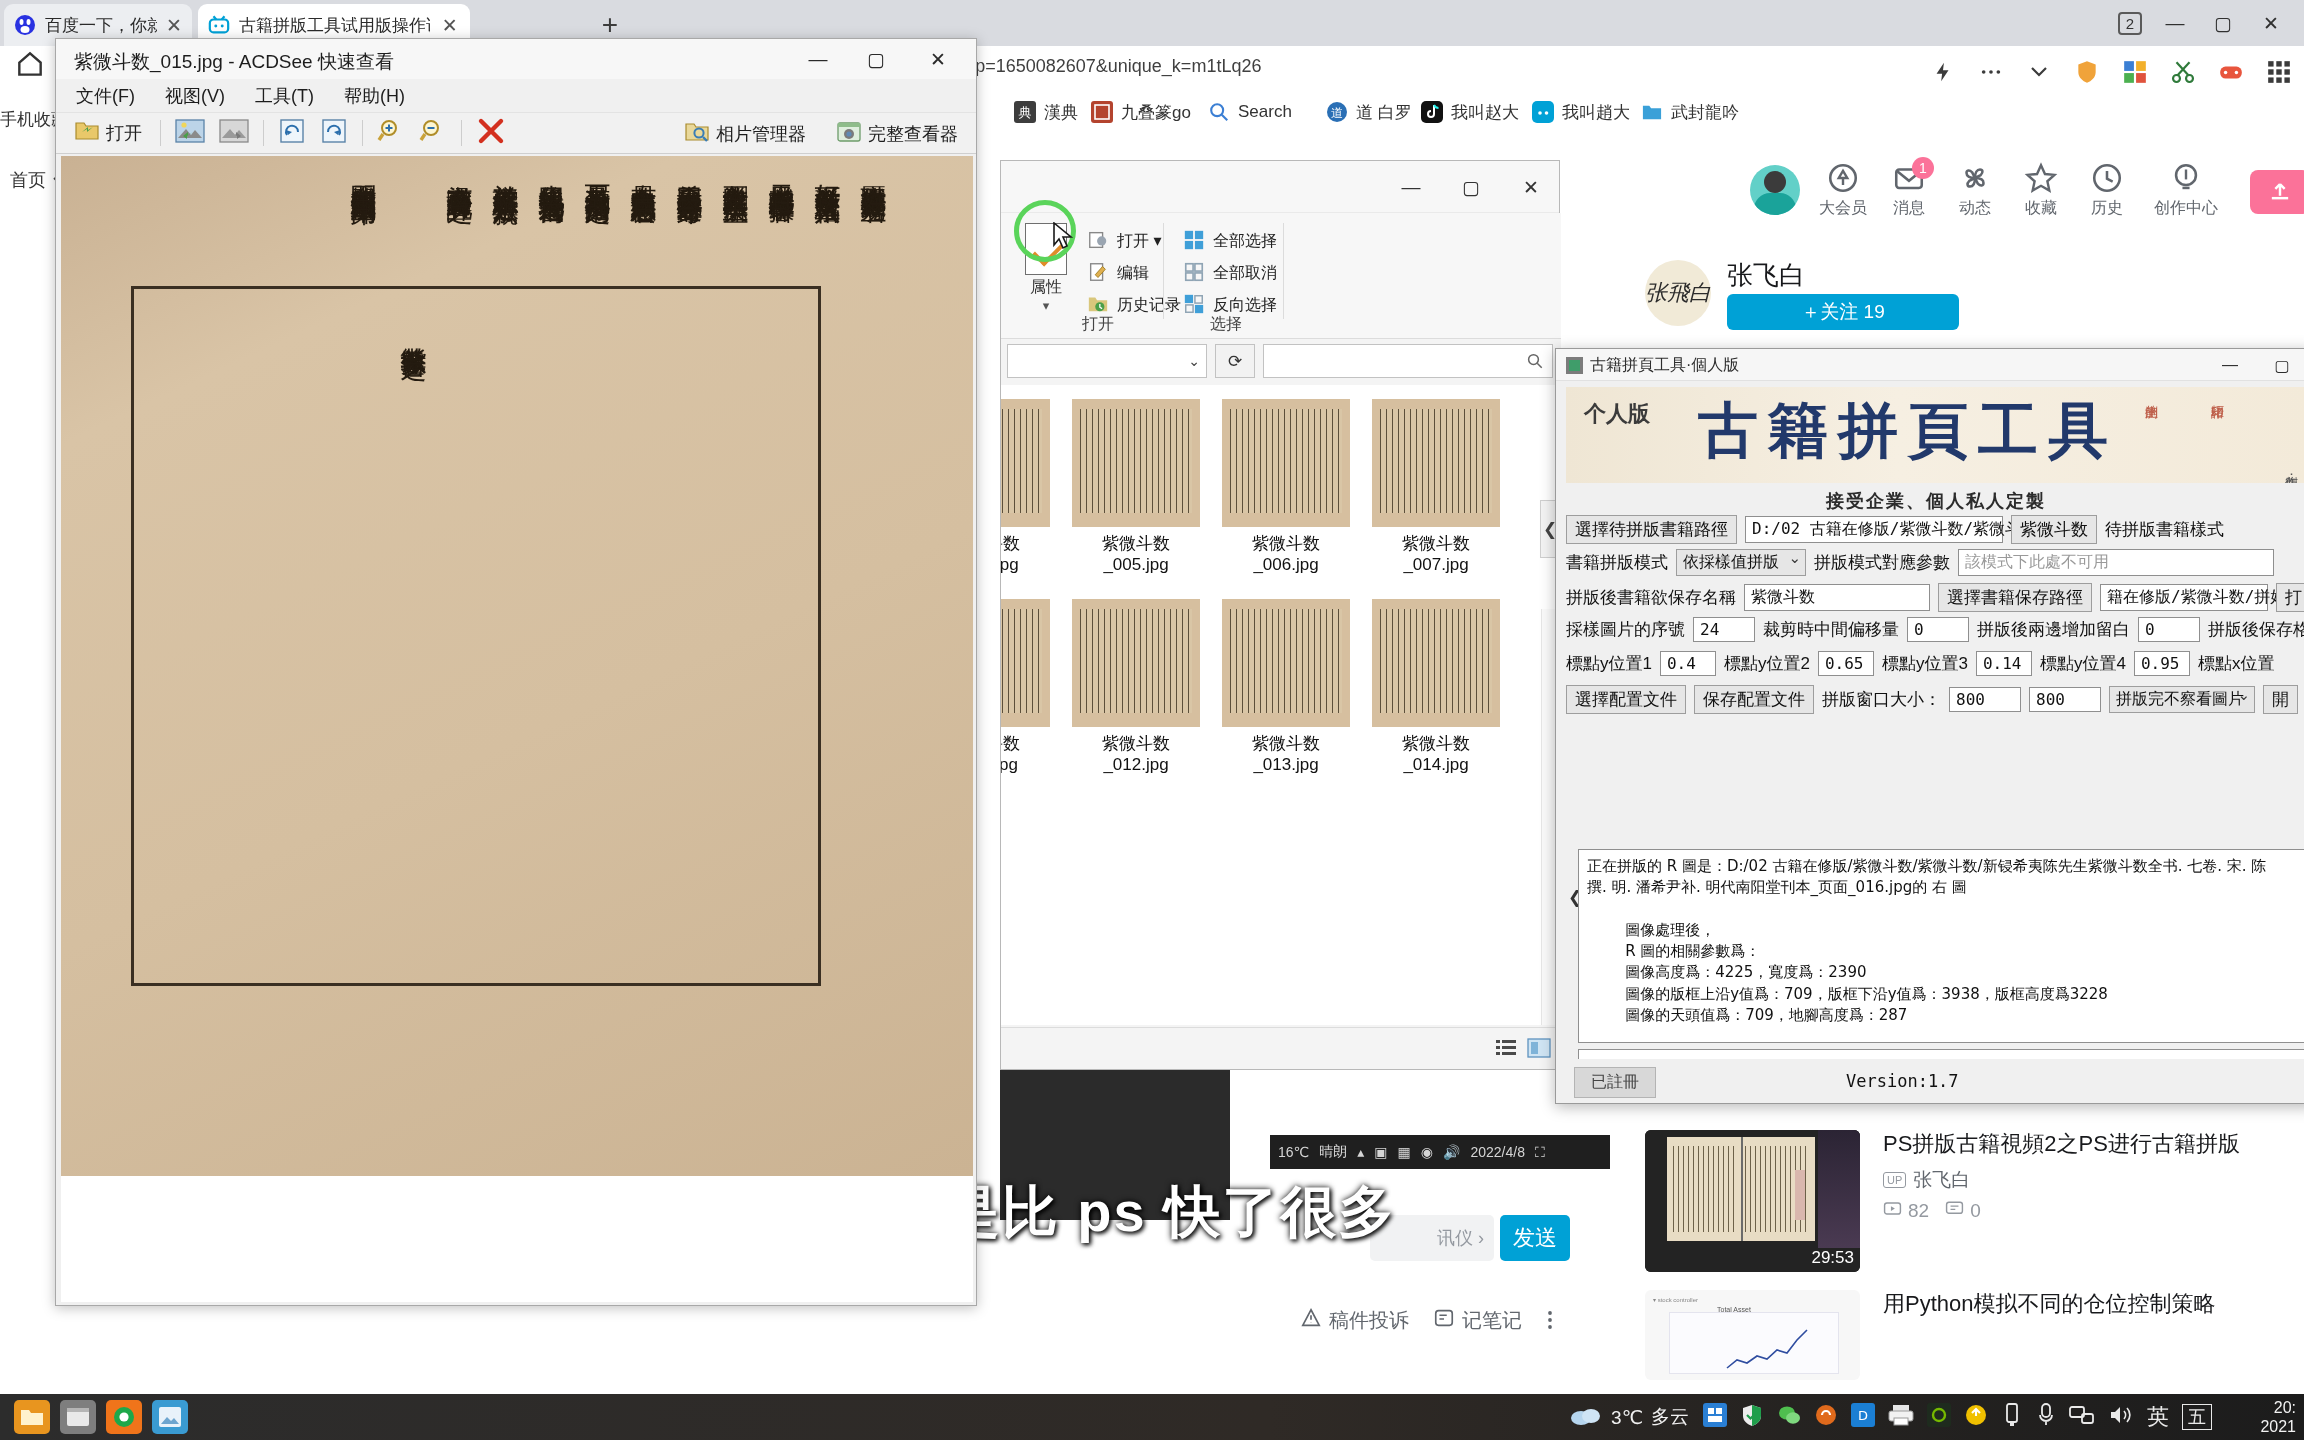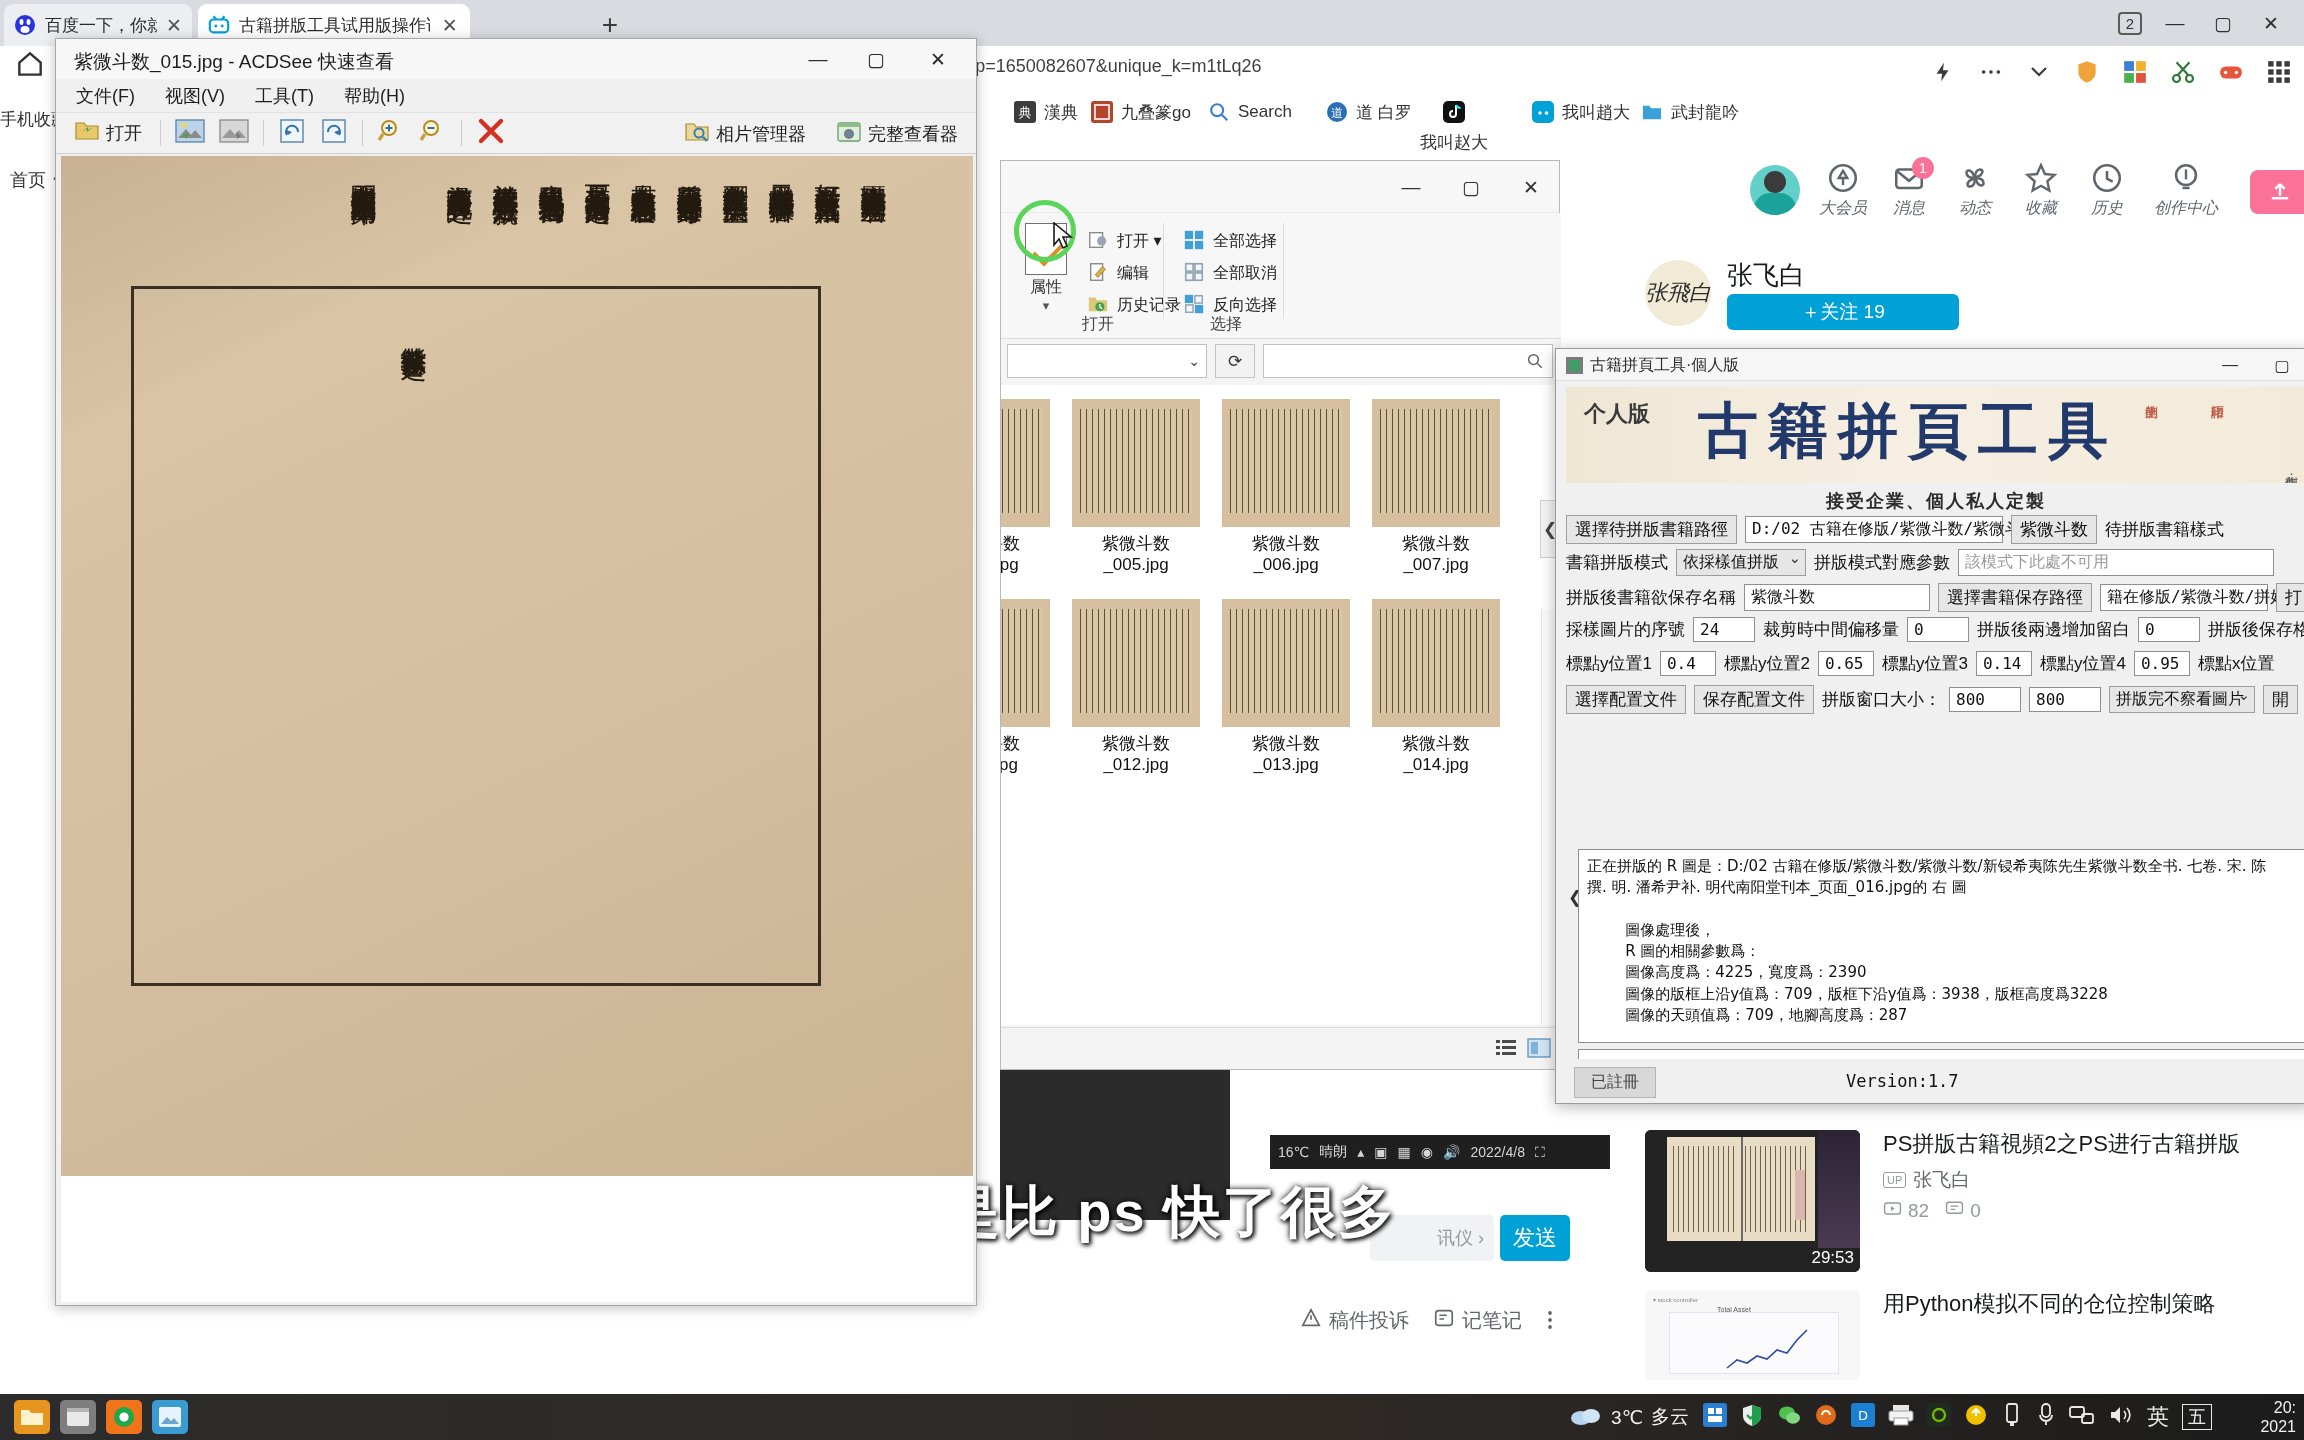--- a/index.html
+++ b/index.html
@@ -39,21 +39,21 @@
   .bm { position:absolute; top:100px; display:flex; align-items:center; gap:7px; font-size:17px; color:#333; white-space:nowrap; }
   .bm .bmi { width:24px; height:24px; display:flex; align-items:center; justify-content:center; flex:0 0 24px; }
   .homeicon { position:absolute; left:14px; top:48px; width:32px; height:32px; }
   .sidetext { position:absolute; left:0; top:108px; font-size:17px; color:#333; }
   .firstpage { position:absolute; left:10px; top:168px; font-size:18px; color:#333; display:flex; gap:6px; align-items:center; }
 
   
   .bili-topnav { position:absolute; left:1750px; top:150px; width:554px; height:80px; display:flex; align-items:center; gap:0px; }
   .bili-item { width:66px; display:flex; flex-direction:column; align-items:center; gap:3px; position:relative; }
   .bili-item .ic { width:34px; height:34px; }
-  .bili-item .lb { font-size:16px; color:#61666d; white-space:nowrap;font-style:italic; }
+  .bili-item .lb { font-size:16px; color:#61666d; white-space:nowrap; }
   .avatar-ring { width:50px; height:50px; border-radius:50%; background:#62d0c8;
      overflow:hidden; position:relative; flex:0 0 50px; margin-right:10px; }
   .avatar-ring::before{ content:''; position:absolute; left:14px; top:6px; width:22px;height:22px;border-radius:50%;background:#3b3b3b;}
   .avatar-ring::after{ content:''; position:absolute; left:4px; top:28px; width:42px;height:28px;border-radius:16px 16px 0 0;background:#1aa39a;}
   .badge { position:absolute; right:8px; top:-4px; min-width:22px; height:22px; border-radius:11px;
     background:#fb7299; color:#fff; font-size:14px; display:flex; align-items:center; justify-content:center; padding:0 5px; }
   .upload-btn { position:absolute; left:2250px; top:170px; width:60px; height:44px; border-radius:8px; background:#fb7299;
      display:flex; align-items:center; justify-content:center; }
 
   .upcard { position:absolute; left:1645px; top:250px; width:420px; height:90px; }
@@ -341,21 +341,21 @@
     </div>
     <div class="bm" style="left:1325px;">
       <span class="bmi">
           <svg width="22" height="22">
             <circle cx="11" cy="11" r="10" fill="#2a6fb5"></circle>
             <text x="11" y="16" font-size="12" fill="#fff" text-anchor="middle" font-family="DejaVu Sans">道</text>
           </svg>
         </span>
       <span>道 白罗</span>
     </div>
-    <div class="bm" style="left:1420px;flex-direction:column;">
+    <div class="bm" style="left:1420px;">
       <span class="bmi">
           <svg width="22" height="22">
             <rect width="22" height="22" rx="5" fill="#111"></rect>
             <path d="M13 4v9a3 3 0 1 1-3-3" fill="none" stroke="#fff" stroke-width="2"></path>
             <path d="M13 4c1 2 2.6 3 4.5 3" fill="none" stroke="#25f4ee" stroke-width="2"></path>
           </svg>
         </span>
       <span>我叫赵大</span>
     </div>
     <div class="bm" style="left:1531px;">

